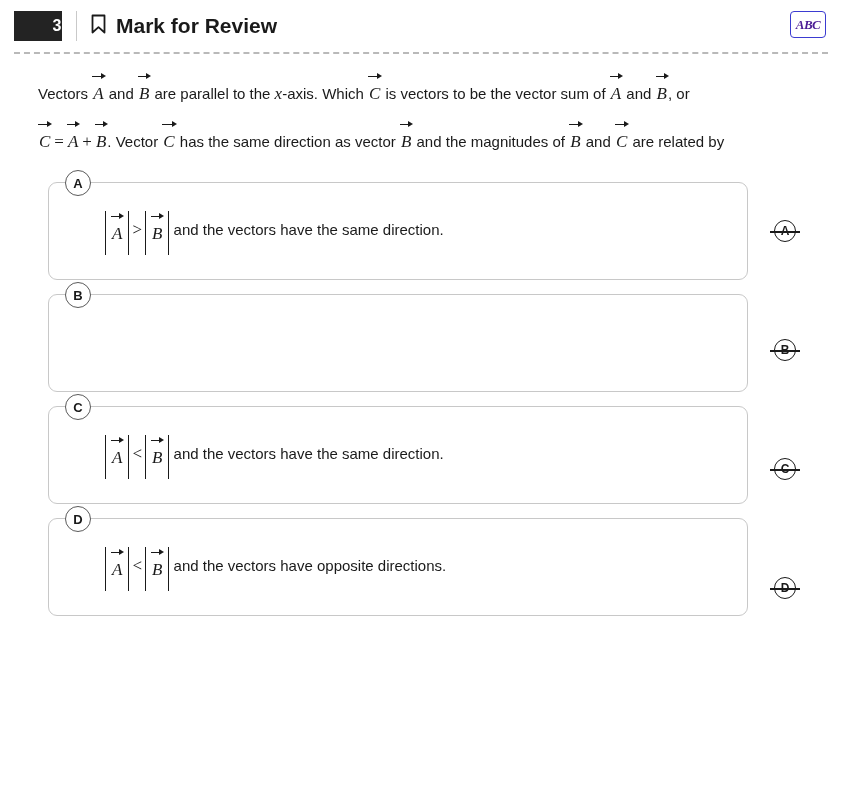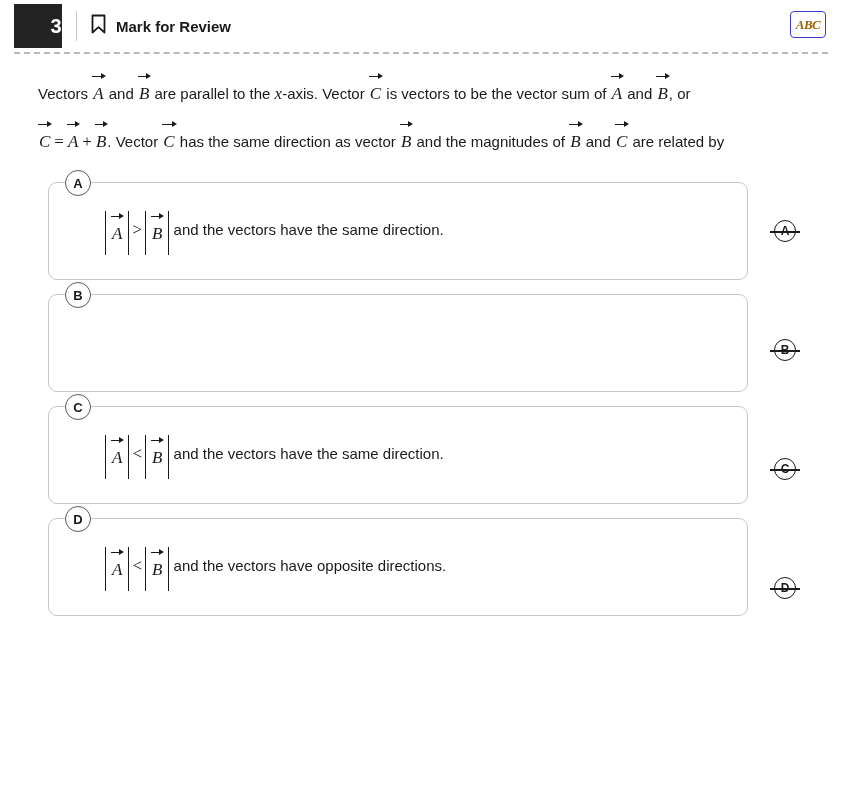--- a/index.html
+++ b/index.html
@@ -17,45 +17,45 @@
     position: relative;
     height: 52px;
     display: flex;
     align-items: center;
     padding: 0 14px;
     background: #ffffff;
   }
   .qnum {
     background: #232323;
     color: #ffffff;
-    font-size: 20px;
+    font-size: 16px;
     font-weight: bold;
     width: 48px;
-    height: 44px;
+    height: 30px;
     display: flex;
     align-items: center;
     justify-content: center;
     letter-spacing: .5px;
     padding-left: 48px;
   }
   .divider-v {
     width: 1px;
     height: 30px;
     background: #c9c9c9;
     margin: 0 14px;
   }
   .mark-wrap {
     display: flex;
     align-items: center;
     gap: 10px;
     cursor: pointer;
   }
   .bookmark-icon { display:block; }
   .mark-label {
-    font-size: 15px;
+    font-size: 21px;
     font-weight: bold;
     color: #1a1a1a;
   }
   .abc-badge {
     position: absolute;
     right: 16px;
     top: 11px;
     width: 36px;
     height: 27px;
     border-radius: 4px;
@@ -64,21 +64,21 @@
     display: flex;
     align-items: center;
     justify-content: center;
     overflow: hidden;
   }
   .abc-badge span {
     font-family: "Liberation Serif", serif;
     font-style: italic;
     font-weight: bold;
     font-size: 13px;
-    color: #a16207;
+    color: #4c1d95;
     letter-spacing: -0.5px;
     position: relative;
   }
   .abc-strike {
     position: absolute;
     left: 3px;
     right: 3px;
     top: 50%;
     height: 1.5px;
     background: #3b3bd1;
@@ -236,21 +236,21 @@
     </div>
     <div class="abc-badge">
       <span>ABC</span>
       <span class="abc-strike"></span>
     </div>
   </div>
   <div class="dashed-rule"></div>
 
   <div class="stem">
     <p>
-      <span>Vectors </span><span class="vec">A</span><span> and </span><span class="vec">B</span><span> are parallel to the </span><span class="mathvar">x</span><span>-axis. Vector </span><span class="vec">C</span><span> is vectors to be the vector sum of </span><span class="vec">A</span><span> and </span><span class="vec">B</span><span>, or </span>
+      <span>Vectors </span><span class="vec">A</span><span> and </span><span class="vec">B</span><span> are parallel to the </span><span class="mathvar">x</span><span>-axis. Which </span><span class="vec">C</span><span> is vectors to be the vector sum of </span><span class="vec">A</span><span> and </span><span class="vec">B</span><span>, or </span>
     </p>
     <p>
       <span class="vec">C</span><span class="mathop">=</span><span class="vec">A</span><span class="mathop">+</span><span class="vec">B</span><span>. Vector </span><span class="vec">C</span><span> has the same direction as vector </span><span class="vec">B</span><span> and the magnitudes of </span><span class="vec">B</span><span> and </span><span class="vec">C</span><span> are related by </span>
     </p>
   </div>
 
   <div class="choices">
 
     <div class="choice">
       <span class="choice-letter">A</span>

